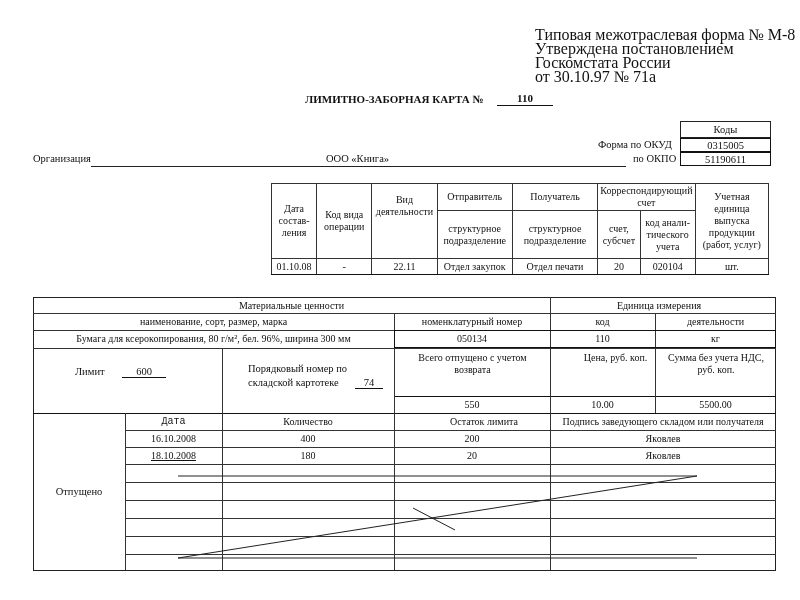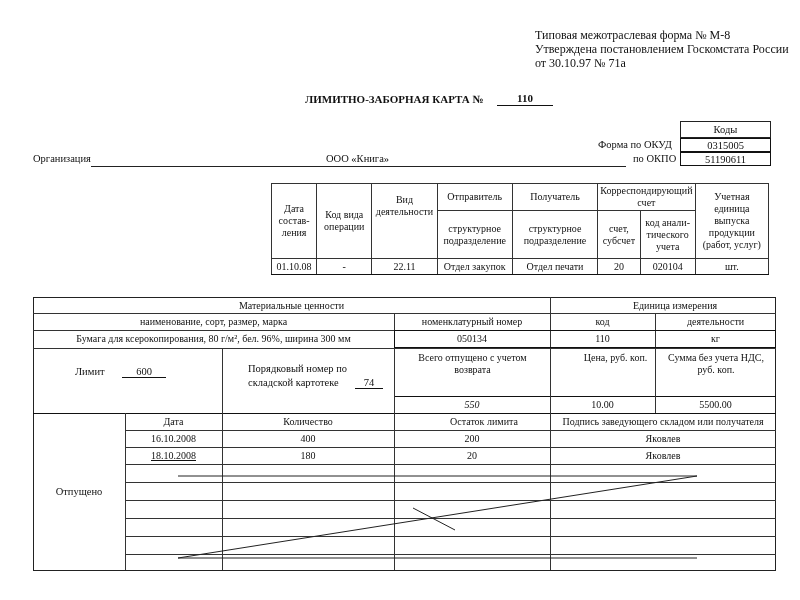--- a/index.html
+++ b/index.html
@@ -1,19 +1,19 @@
 <!DOCTYPE html>
 <html><head>
 <meta charset="utf-8">
 <style>
   html, body { margin:0; padding:0; background:#fff; }
   body { width:800px; height:600px; position:relative; overflow:hidden;
          font-family:"Liberation Serif","DejaVu Serif",serif; color:#111; font-size:10px; }
   .abs { position:absolute; }
-  .hdr-note { left:535px; top:28px; font-size:12px; line-height:14px; }
+  .hdr-note { left:535px; top:28px; font-size:16px; line-height:14px; }
   .title { left:305px; top:93px; font-size:11px; font-weight:bold; }
   .title-num { left:497px; top:92px; width:56px; text-align:center; font-size:11px; font-weight:bold;
                border-bottom:1px solid #111; padding-bottom:1px; }
   .lbl { font-size:10.5px; }
   .box { position:absolute; border:1px solid #222; box-sizing:border-box; text-align:center;
          font-size:10.5px; display:flex; align-items:center; justify-content:center; }
   .thick { border:1.6px solid #111; }
   table { border-collapse:collapse; position:absolute; }
   td { border:1px solid #333; text-align:center; vertical-align:middle; padding:0 2px;
        font-size:10px; line-height:12px; }
@@ -100,21 +100,21 @@
 <div class="vl" style="left:550px;top:313px;height:100px;"></div>
 <div class="vl" style="left:655px;top:313px;height:100px;"></div>
 <div class="vl" style="left:222px;top:348px;height:222px;"></div>
 <div class="vl" style="left:125px;top:413px;height:157px;"></div>
 <div class="vl" style="left:394px;top:413px;height:157px;"></div>
 <div class="vl" style="left:550px;top:413px;height:157px;"></div>
 
 <div class="abs" style="left:394px;top:330px;width:382px;height:18px;border:1.6px solid #111;box-sizing:border-box;"></div>
 
 <div class="cell" style="left:33px;top:298px;width:517px;height:15px;">Материальные ценности</div>
-<div class="cell" style="left:562px;top:298px;width:226px;height:15px;">Единица измерения</div>
+<div class="cell" style="left:546px;top:298px;width:226px;height:15px;">Единица измерения</div>
 <div class="cell" style="left:33px;top:313px;width:361px;height:17px;">наименование, сорт, размер, марка</div>
 <div class="cell" style="left:394px;top:313px;width:156px;height:17px;">номенклатурный номер</div>
 <div class="cell" style="left:550px;top:313px;width:105px;height:17px;">код</div>
 <div class="cell" style="left:655px;top:313px;width:121px;height:17px;">деятельности</div>
 
 <div class="cell" style="left:33px;top:330px;width:361px;height:18px;">Бумага для ксерокопирования, 80 г/м², бел. 96%, ширина 300 мм</div>
 <div class="cell" style="left:394px;top:330px;width:156px;height:18px;">050134</div>
 <div class="cell" style="left:550px;top:330px;width:105px;height:18px;">110</div>
 <div class="cell" style="left:655px;top:330px;width:121px;height:18px;">кг</div>
 
@@ -124,26 +124,26 @@
 <div class="abs lbl" style="left:248px;top:362px;line-height:14px;">
   <div>Порядковый номер по</div>
   <div>складской картотеке</div>
 </div>
 <div class="abs lbl underline-val" style="left:355px;top:377px;width:28px;">74</div>
 
 <div class="cell" style="left:400px;top:352px;width:145px;height:28px;align-items:flex-start;">Всего отпущено с учетом возврата</div>
 <div class="cell" style="left:550px;top:352px;width:105px;height:14px;align-items:flex-start;padding-left:13px;">Цена, руб. коп.</div>
 <div class="cell" style="left:660px;top:352px;width:112px;height:28px;align-items:flex-start;">Сумма без учета НДС, руб. коп.</div>
 
-<div class="cell" style="left:394px;top:396px;width:156px;height:17px;font-style:italic;">550</div>
+<div class="cell" style="left:394px;top:396px;width:156px;height:17px;">550</div>
 <div class="cell" style="left:550px;top:396px;width:105px;height:17px;">10.00</div>
 <div class="cell" style="left:655px;top:396px;width:121px;height:17px;">5500.00</div>
 
 <div class="cell" style="left:33px;top:413px;width:92px;height:157px;font-size:10.5px;">Отпущено</div>
-<div class="cell" style="left:125px;top:413px;width:97px;height:17px;">Дата</div>
+<div class="cell" style="left:125px;top:413px;width:97px;height:17px;font-family:Liberation Mono, monospace;">Дата</div>
 <div class="cell" style="left:222px;top:413px;width:172px;height:17px;">Количество</div>
 <div class="cell" style="left:406px;top:413px;width:156px;height:17px;">Остаток лимита</div>
 <div class="cell" style="left:550px;top:413px;width:226px;height:17px;">Подпись заведующего складом или получателя</div>
 
 <div class="cell" style="left:125px;top:430px;width:97px;height:17px;">16.10.2008</div>
 <div class="cell" style="left:222px;top:430px;width:172px;height:17px;">400</div>
 <div class="cell" style="left:394px;top:430px;width:156px;height:17px;">200</div>
 <div class="cell" style="left:550px;top:430px;width:226px;height:17px;">Яковлев</div>
 
 <div class="cell" style="left:125px;top:447px;width:97px;height:17px;text-decoration:underline;">18.10.2008</div>

